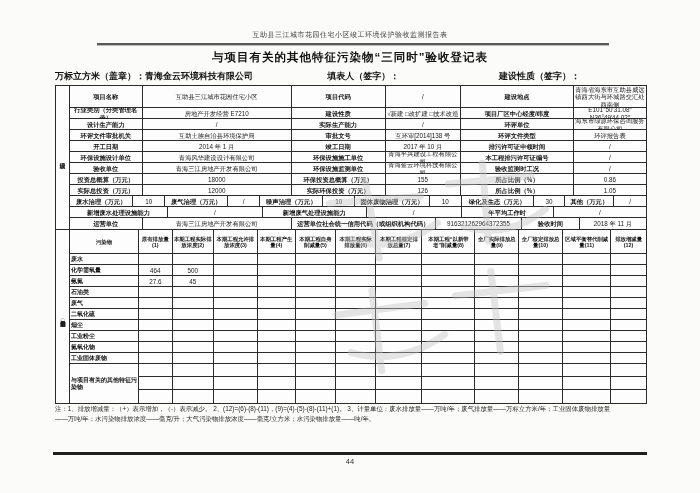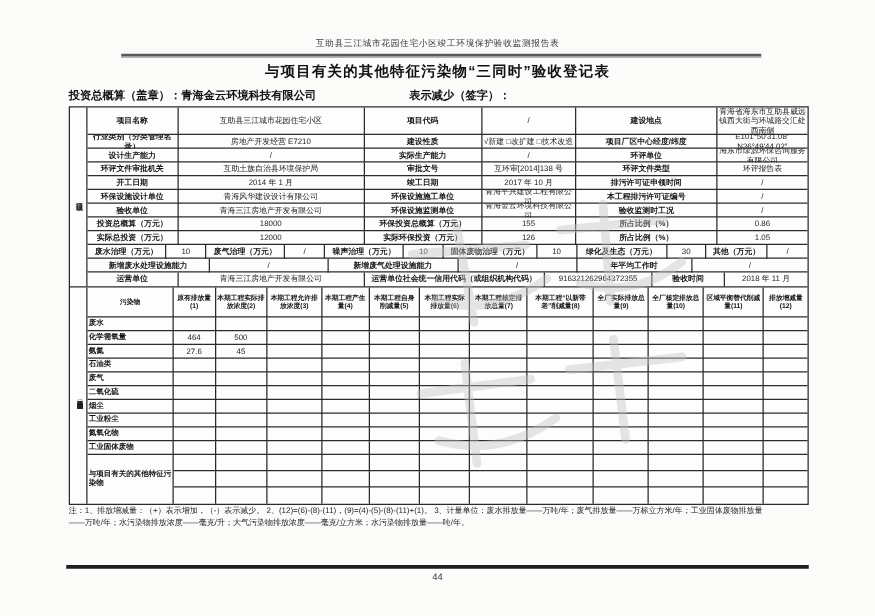--- a/index.html
+++ b/index.html
@@ -43,22 +43,23 @@
   #watermark{top:150px;left:290px;opacity:.5;pointer-events:none;}
 </style>
 </head>
 <body>
 
 <div class="abs" id="running-header">互助县三江城市花园住宅小区竣工环境保护验收监测报告表</div>
 <div class="abs" id="header-rule"></div>
 <div class="abs" id="doc-title">与项目有关的其他特征污染物“三同时”验收登记表</div>
 
 <div class="abs" id="fill-line">
-  <span class="seg1">投资总概算（盖章）：青海金云环境科技有限公司</span>
-  <span class="seg3">表示减少（签字）：</span>
+  <span class="seg1">万标立方米（盖章）：青海金云环境科技有限公司</span>
+  <span class="seg2">填表人（签字）：</span>
+  <span class="seg3">建设性质（签字）：</span>
 </div>
 
 <div class="abs" id="form-table">
   <div class="section">
     <div class="vstrip" id="strip1">建设项目</div>
     <div class="rows" id="sec1-rows">
         <div class="row" style="height: 22px;">
           <div class="cell lab" style="width: 12.6%; height: 22px;">项目名称</div>
           <div class="cell val" style="width: 25.9%; height: 22px;">互助县三江城市花园住宅小区</div>
           <div class="cell lab" style="width: 16.3%; height: 22px;">项目代码</div>

